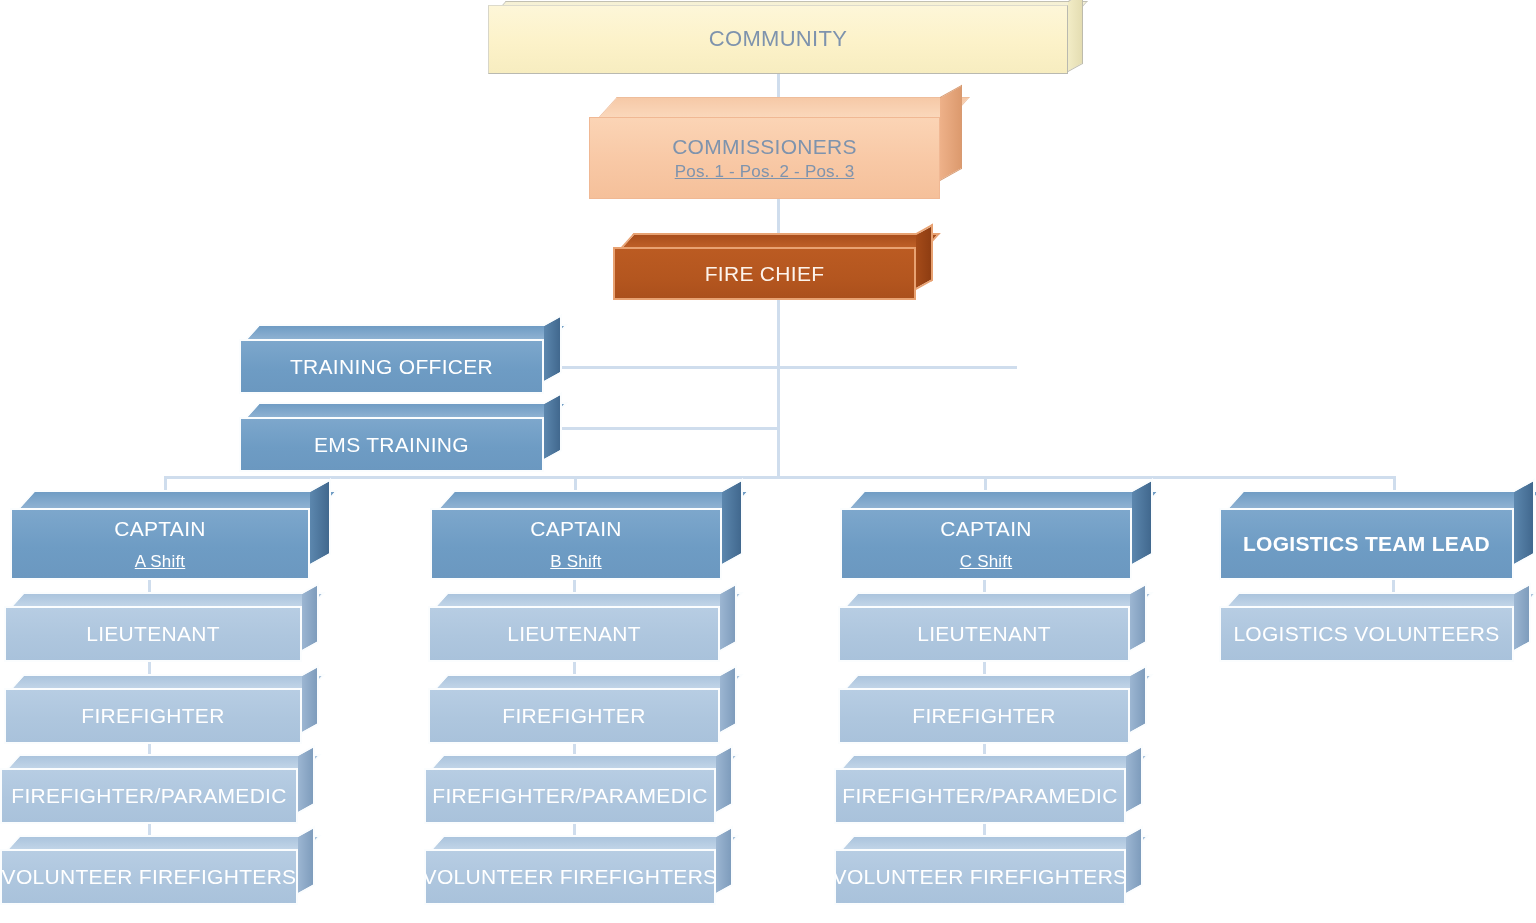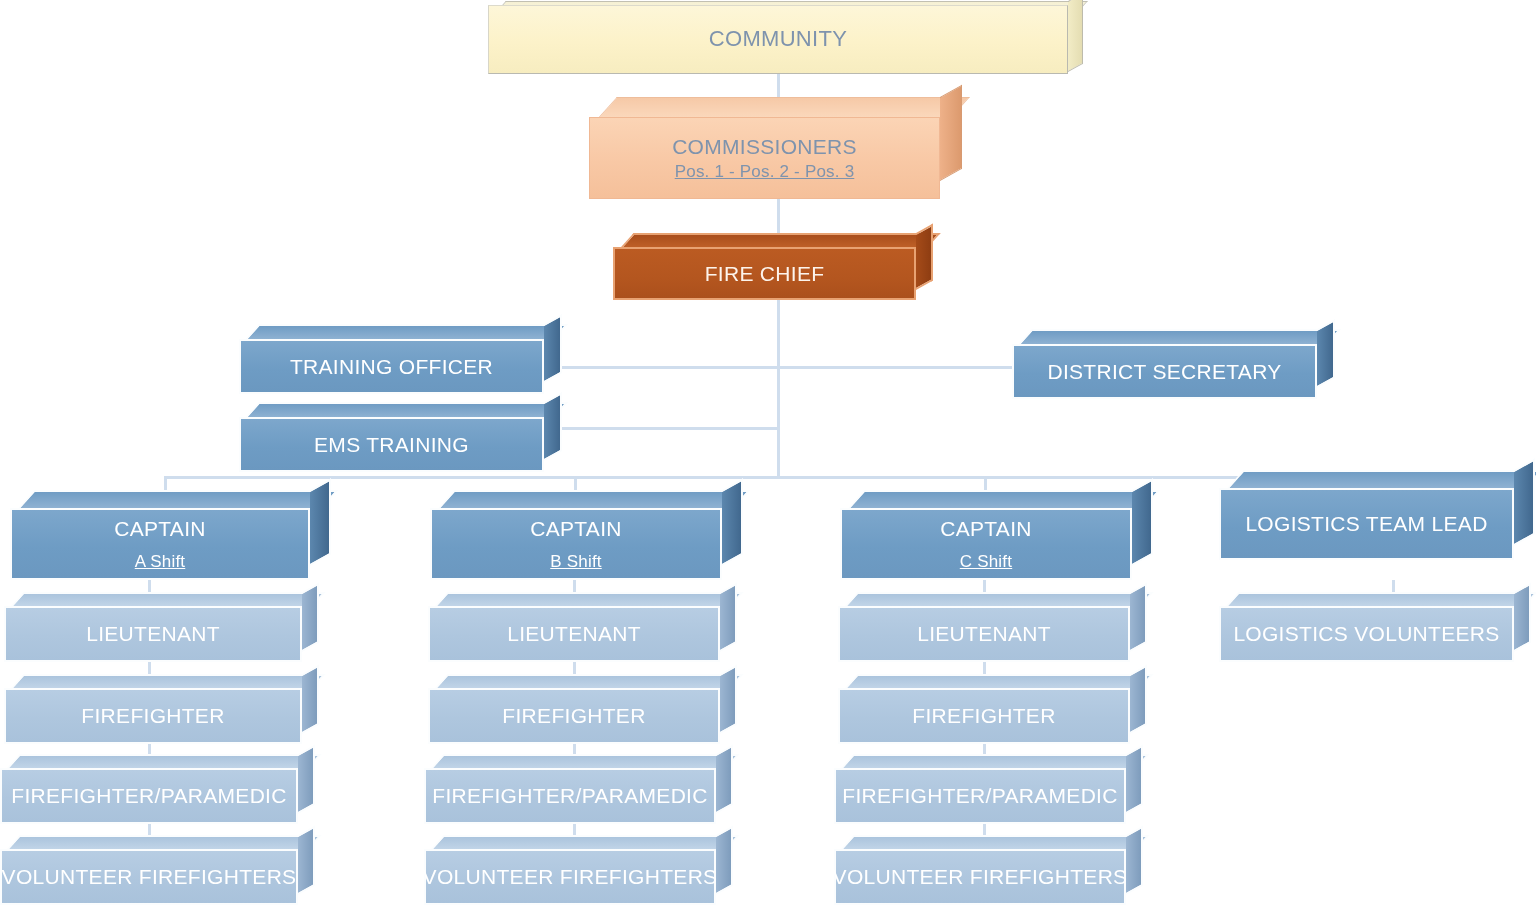--- a/index.html
+++ b/index.html
@@ -247,27 +247,20 @@
   </div>
 
   <div class="box b-blue" style="left:239px; top:417px; width:305px; height:55px;">
     <div class="top" style="left:12px; top:-15px; width:305px; height:16px; transform:skewX(-42deg);"></div>
     <div class="side" style="left:305px; top:-15px; width:16px; height:55px; transform:skewY(-29deg); transform-origin: left top;"></div>
     <div class="face">
       <div class="title">EMS TRAINING</div>
     </div>
   </div>
 
-  <div class="box b-blue" style="left:1012px; top:344px; width:305px; height:55px;">
-    <div class="top" style="left:12px; top:-15px; width:305px; height:16px; transform:skewX(-42deg);"></div>
-    <div class="side" style="left:305px; top:-15px; width:16px; height:55px; transform:skewY(-29deg); transform-origin: left top;"></div>
-    <div class="face">
-      <div class="title">DISTRICT SECRETARY</div>
-    </div>
-  </div>
 
   <div class="box b-blue" style="left:10px; top:508px; width:300px; height:72px;">
     <div class="top" style="left:15px; top:-18px; width:300px; height:19px; transform:skewX(-42deg);"></div>
     <div class="side" style="left:300px; top:-18px; width:19px; height:72px; transform:skewY(-29deg); transform-origin: left top;"></div>
     <div class="face">
       <div class="title">CAPTAIN</div>
       <div class="sub">A Shift</div>
     </div>
   </div>
   <div class="box b-light" style="left:4px; top:606px; width:298px; height:56px;">
@@ -366,21 +359,21 @@
     </div>
   </div>
   <div class="box b-light" style="left:834px; top:849px; width:292px; height:56px;">
     <div class="top" style="left:12px; top:-14px; width:292px; height:15px; transform:skewX(-42deg);"></div>
     <div class="side" style="left:292px; top:-14px; width:15px; height:56px; transform:skewY(-29deg); transform-origin: left top;"></div>
     <div class="face">
       <div class="title">VOLUNTEER FIREFIGHTERS</div>
     </div>
   </div>
 
-  <div class="box b-blue" style="left:1219px; top:488px; width:295px; height:72px;">
+  <div class="box b-blue" style="left:1219px; top:508px; width:295px; height:72px;font-weight:bold;">
     <div class="top" style="left:15px; top:-18px; width:295px; height:19px; transform:skewX(-42deg);"></div>
     <div class="side" style="left:295px; top:-18px; width:19px; height:72px; transform:skewY(-29deg); transform-origin: left top;"></div>
     <div class="face">
       <div class="title">LOGISTICS TEAM LEAD</div>
     </div>
   </div>
   <div class="box b-light" style="left:1219px; top:606px; width:295px; height:56px;">
     <div class="top" style="left:12px; top:-14px; width:295px; height:15px; transform:skewX(-42deg);"></div>
     <div class="side" style="left:295px; top:-14px; width:15px; height:56px; transform:skewY(-29deg); transform-origin: left top;"></div>
     <div class="face">

